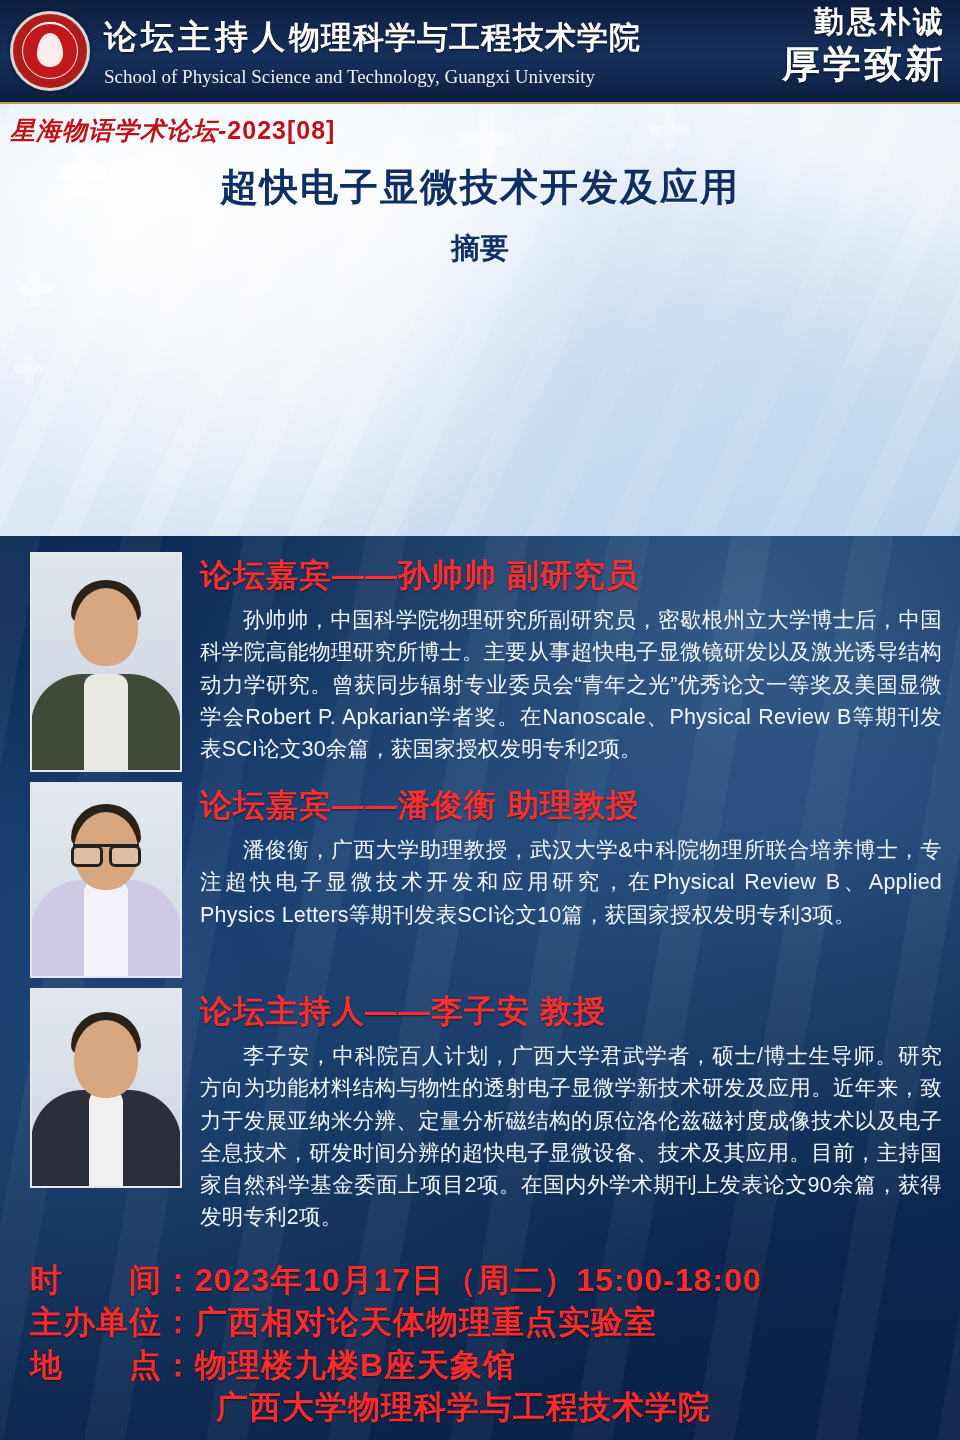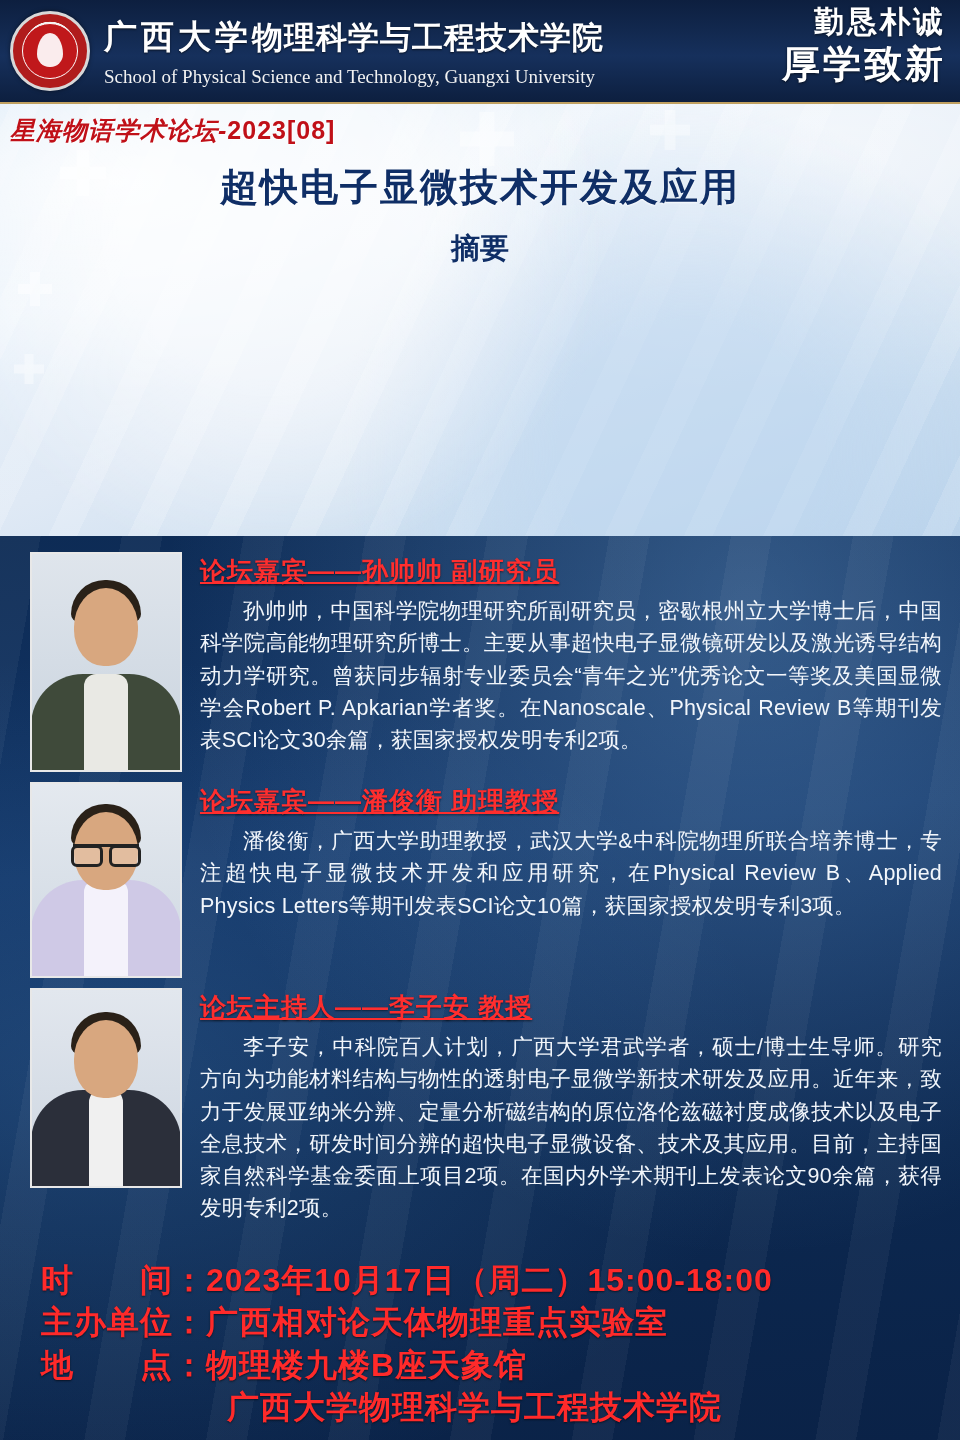--- a/index.html
+++ b/index.html
@@ -171,41 +171,39 @@
   .glasses:before,.glasses:after{
     content:""; position:absolute; top:-2px; width:26px; height:16px;
     border:3px solid #222; border-radius:6px; background:rgba(255,255,255,.25);
   }
   .glasses:before{ left:-2px; } .glasses:after{ right:-2px; }
 
   .ptext { flex:1 1 auto; padding-left:18px; }
   .ptitle {
     color:#ff2e2e;
     font-weight:bold;
-    font-size:26px;
+    font-size:32px;
     letter-spacing:1px;
     margin:2px 0 6px 0;
     text-shadow:0 1px 2px rgba(0,0,0,.5);
-    text-decoration:underline;
   }
   .pbody {
     color:#f2f6fb;
     font-size:21.5px;
     line-height:1.5;
     text-align:justify;
     text-indent:2em;
     letter-spacing:.2px;
   }
 
   
   .footer {
     position:absolute; left:0; bottom:0; width:830px;
     padding:0 0 12px 30px;
     z-index:6;
-    margin-left:11px;
   }
   .finfo {
     color:#ff2a2a;
     font-size:32px;
     font-weight:bold;
     line-height:1.32;
     letter-spacing:1px;
     text-shadow:0 1px 2px rgba(0,0,0,.55);
     white-space:nowrap;
   }
@@ -220,21 +218,21 @@
 
   <div class="header">
     <div class="header-inner">
       <div class="logo">
         <div class="logo-inner">
           <span class="flame"></span>
         </div>
       </div>
       <div class="head-text">
         <div class="cn-title">
-          <span class="uni">广西大学</span><span>物理科学与工程技术学院</span>
+          <span class="uni">论坛主持人</span><span>物理科学与工程技术学院</span>
         </div>
         <div class="en-title">School of Physical Science and Technology, Guangxi University</div>
       </div>
       <div class="motto">
         <div class="m1">勤恳朴诚</div>
         <div class="m2">厚学致新</div>
       </div>
     </div>
   </div>
 

